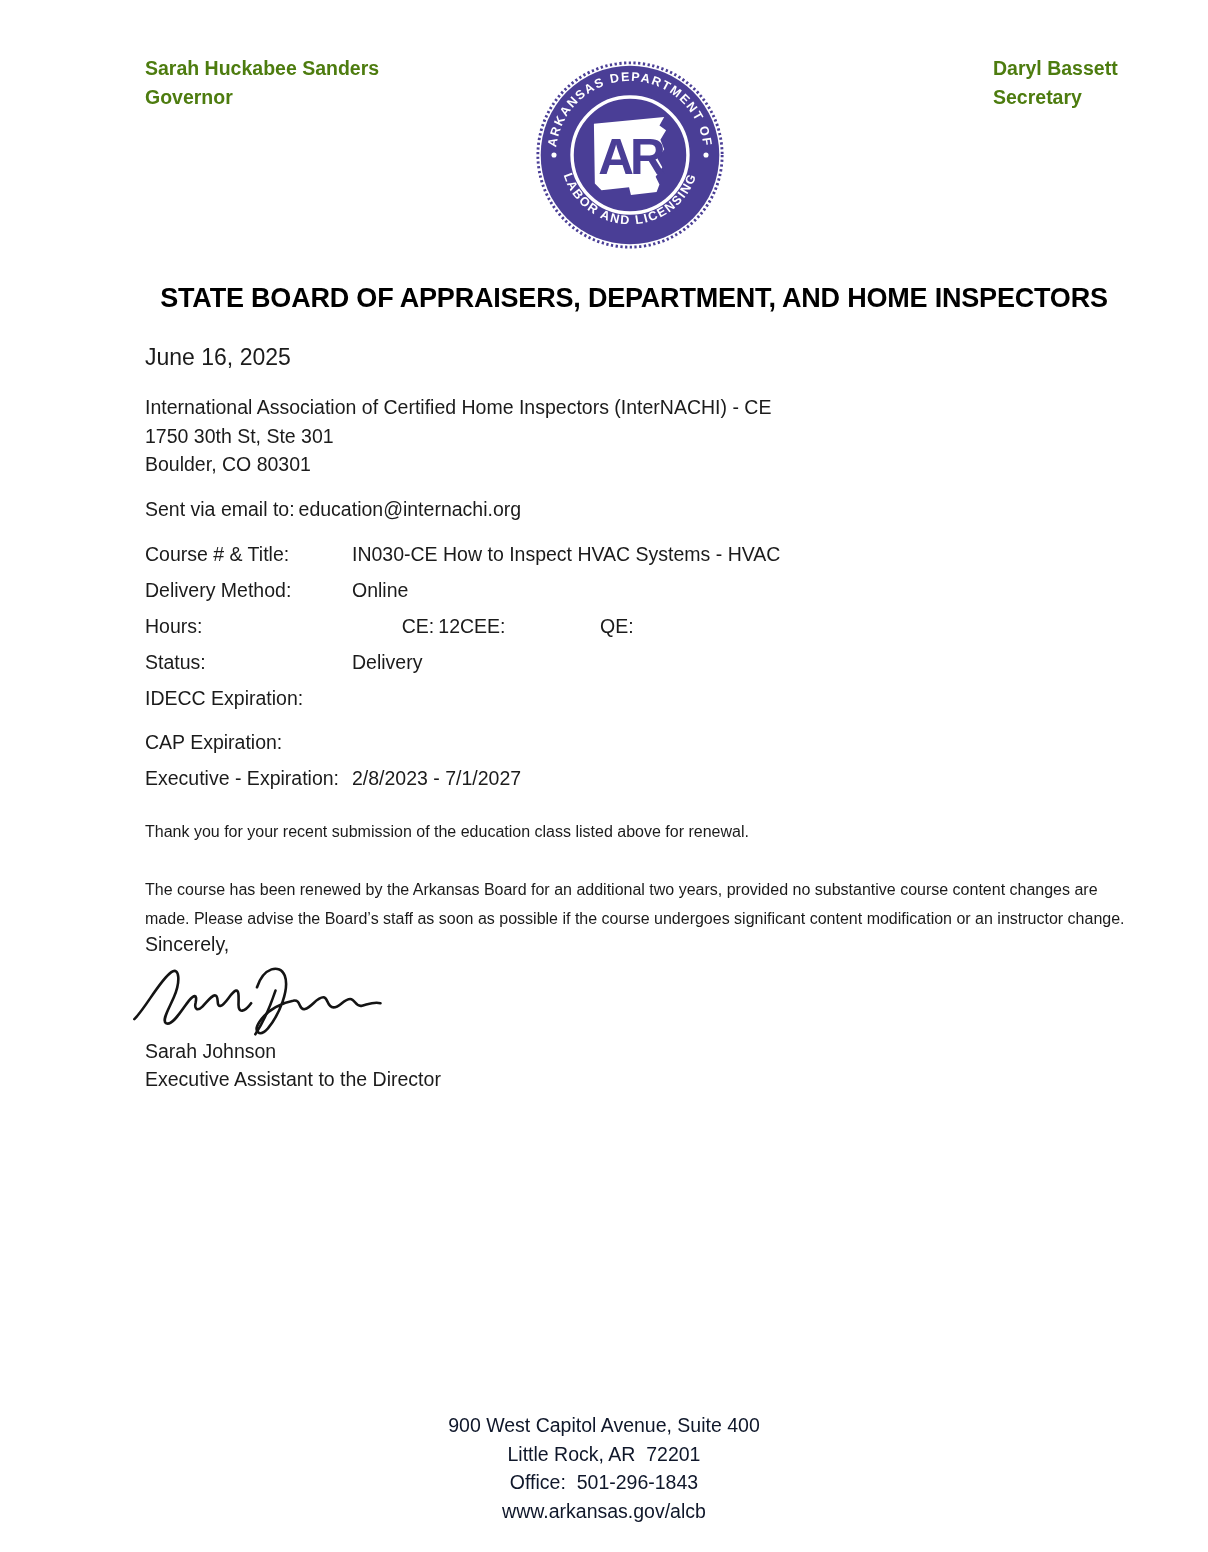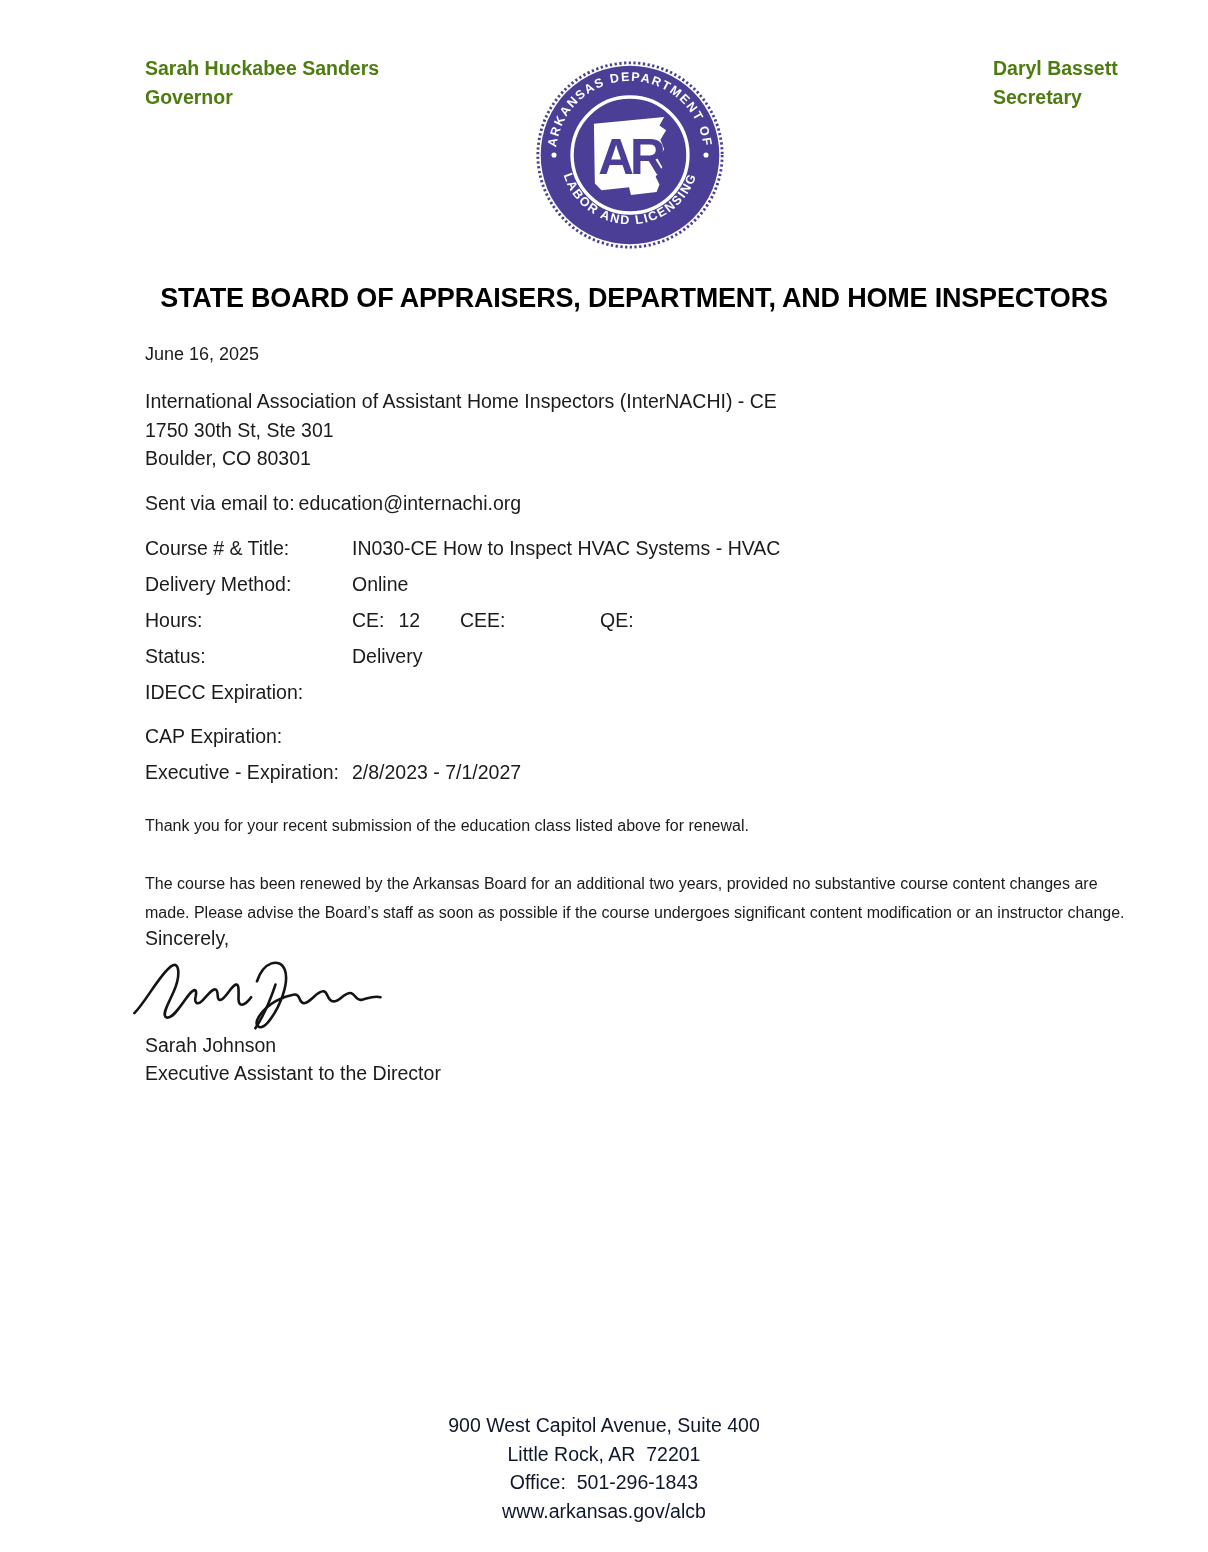--- a/index.html
+++ b/index.html
@@ -23,29 +23,29 @@
   .seal-wrap{position:absolute;left:535px;top:60px;width:190px;height:190px;}
   .seal-arc-text{fill:#ffffff;font-size:13.2px;font-weight:bold;letter-spacing:1.7px;
     font-family:"Liberation Sans",sans-serif;}
   .seal-monogram-text{font-family:"Liberation Sans",sans-serif;font-weight:bold;
     font-size:52px;letter-spacing:-4px;}
 
   
   .content{position:absolute;left:145px;top:283px;width:978px;}
   .board-title{text-align:center;font-size:27px;font-weight:bold;color:#000;
     letter-spacing:-0.2px;white-space:nowrap;margin:0;}
-  .date-line{margin-top:30px;font-size:18px;}
+  .date-line{margin-top:30px;font-size:23px;}
   .recipient{margin-top:22px;font-size:19.5px;line-height:28.5px;}
   .sent-line{margin-top:19px;font-size:19.5px;display:flex;gap:4px;}
 
   .frow{display:flex;align-items:baseline;margin-top:13px;font-size:19.5px;min-height:22px;}
   .frow.first{margin-top:22px;}
   .frow.gap-extra{margin-top:21px;}
   .flabel{width:207px;flex:none;}
-  .hours-sub1{width:108px;flex:none;display:inline-flex;gap:14px;}
+  .hours-sub1{width:108px;flex:none;display:inline-flex;gap:4px;justify-content:flex-end;}
   .hours-sub2{width:140px;flex:none;}
   .hours-sub3{flex:none;}
 
   .para{margin:0;font-size:16px;line-height:29px;}
   .para-1{margin-top:27px;}
   .para-2{margin-top:29px;width:990px;}
 
   .salutation{font-size:19.5px;}
   .signature{margin-top:1px;margin-left:-14px;display:block;}
   .signer-name{font-size:19.5px;line-height:28px;margin-top:-4px;}
@@ -96,21 +96,21 @@
     </svg>
   </div>
 
   <div class="content">
 
     <h1 class="board-title">STATE BOARD OF APPRAISERS, DEPARTMENT, AND HOME INSPECTORS</h1>
 
     <div class="date-line txt">June 16, 2025</div>
 
     <div class="recipient">
-      <div class="txt">International Association of Assistant Home Inspectors (InterNACHI) - CE</div>
+      <div class="txt">International Association of Certified Home Inspectors (InterNACHI) - CE</div>
       <div class="txt">1750 30th St, Ste 301</div>
       <div class="txt">Boulder, CO 80301</div>
     </div>
 
     <div class="sent-line">
       <span class="txt">Sent via email to:</span>
       <span class="txt">education@internachi.org</span>
     </div>
 
     <div class="frow first">

